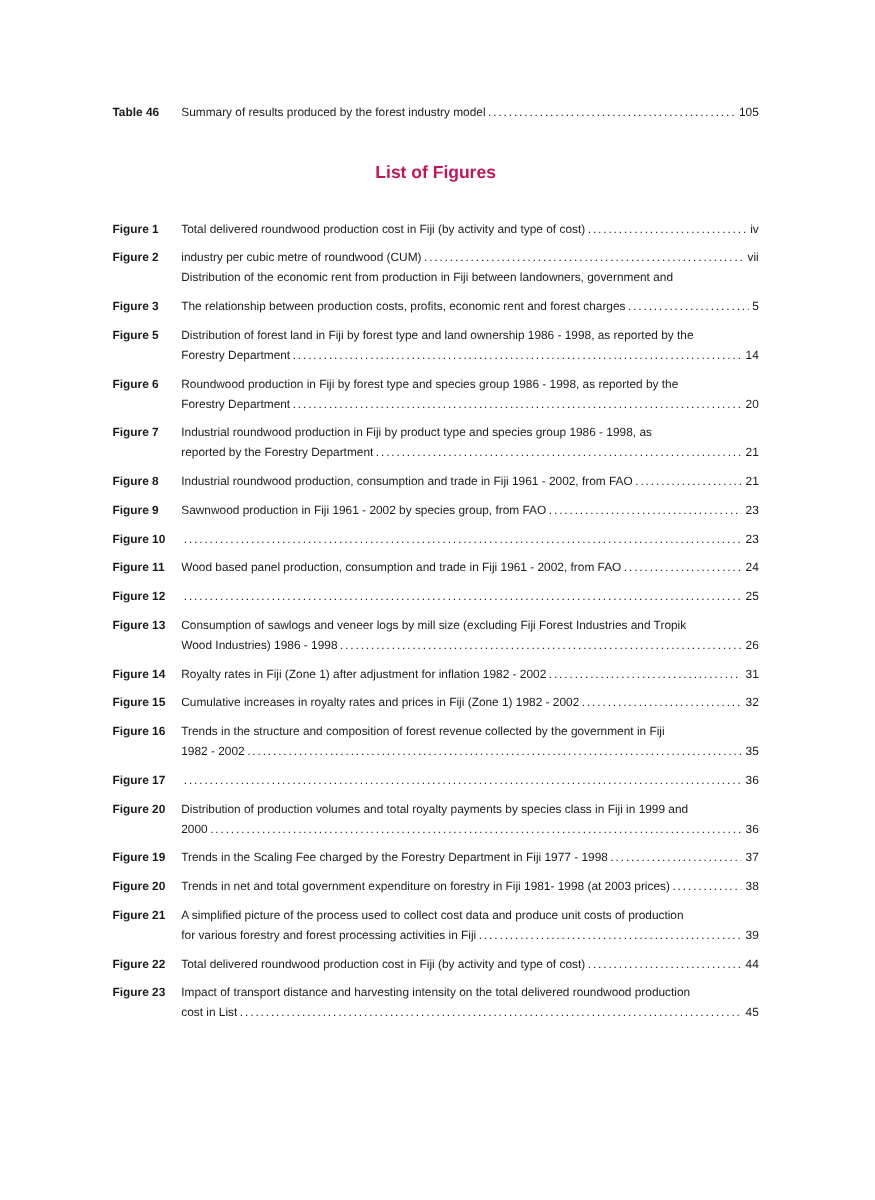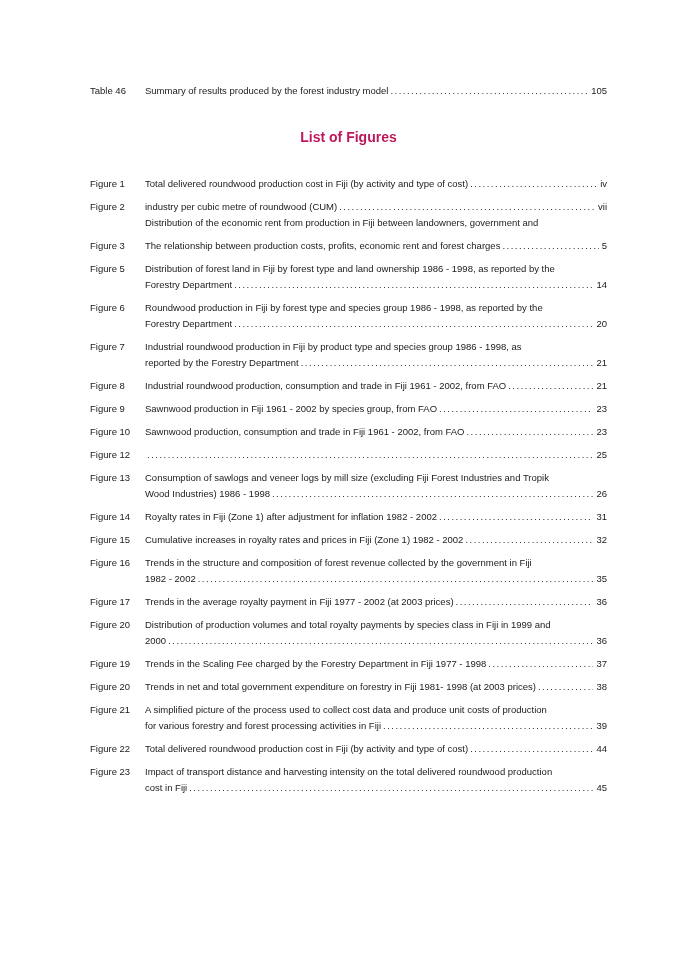--- a/index.html
+++ b/index.html
@@ -37,20 +37,21 @@
     align-items: flex-start;
     margin-bottom: 7px;
   }
   .entry:last-child {
     margin-bottom: 0;
   }
   .entry .label {
     flex: 0 0 55px;
     line-height: 16px;
     white-space: nowrap;
+    font-weight: bold;
   }
   .entry .body {
     flex: 1 1 auto;
     min-width: 0;
   }
   .entry .line {
     line-height: 16px;
   }
   .entry .line.last {
     display: flex;
@@ -179,27 +180,36 @@
               <span class="txt">Sawnwood production in Fiji 1961 - 2002 by species group, from FAO</span>
               <span class="dots"></span>
               <span class="pg">23</span>
             </div>
           </span>
   </div>
         <div class="entry">
     <span class="label">Figure 10</span>
     <span class="body">
             <div class="line last">
-              <span class="txt">Sawnwood production, consumption and trade in Fiji 1961 - 2002, from FAO</span>
               <span class="dots"></span>
               <span class="pg">23</span>
             </div>
           </span>
   </div>
         <div class="entry">
+    <span class="label">Figure 11</span>
+    <span class="body">
+            <div class="line last">
+              <span class="txt">Wood based panel production, consumption and trade in Fiji 1961 - 2002, from FAO</span>
+              <span class="dots"></span>
+              <span class="pg">24</span>
+            </div>
+          </span>
+  </div>
+        <div class="entry">
     <span class="label">Figure 12</span>
     <span class="body">
             <div class="line last">
               <span class="dots"></span>
               <span class="pg">25</span>
             </div>
           </span>
   </div>
         <div class="entry">
     <span class="label">Figure 13</span>
@@ -240,21 +250,20 @@
               <span class="txt">1982 - 2002</span>
               <span class="dots"></span>
               <span class="pg">35</span>
             </div>
           </span>
   </div>
         <div class="entry">
     <span class="label">Figure 17</span>
     <span class="body">
             <div class="line last">
-              <span class="txt">Trends in the average royalty payment in Fiji 1977 - 2002 (at 2003 prices)</span>
               <span class="dots"></span>
               <span class="pg">36</span>
             </div>
           </span>
   </div>
         <div class="entry">
     <span class="label">Figure 20</span>
     <span class="body">
             <div class="line"><span class="txt">Distribution of production volumes and total royalty payments by species class in Fiji in 1999 and</span></div>
             <div class="line last">
@@ -303,21 +312,21 @@
               <span class="dots"></span>
               <span class="pg">44</span>
             </div>
           </span>
   </div>
         <div class="entry">
     <span class="label">Figure 23</span>
     <span class="body">
             <div class="line"><span class="txt">Impact of transport distance and harvesting intensity on the total delivered roundwood production</span></div>
             <div class="line last">
-              <span class="txt">cost in Fiji</span>
+              <span class="txt">cost in List</span>
               <span class="dots"></span>
               <span class="pg">45</span>
             </div>
           </span>
   </div>
       </div>
   </div>
 </div>
 
 </body></html>

